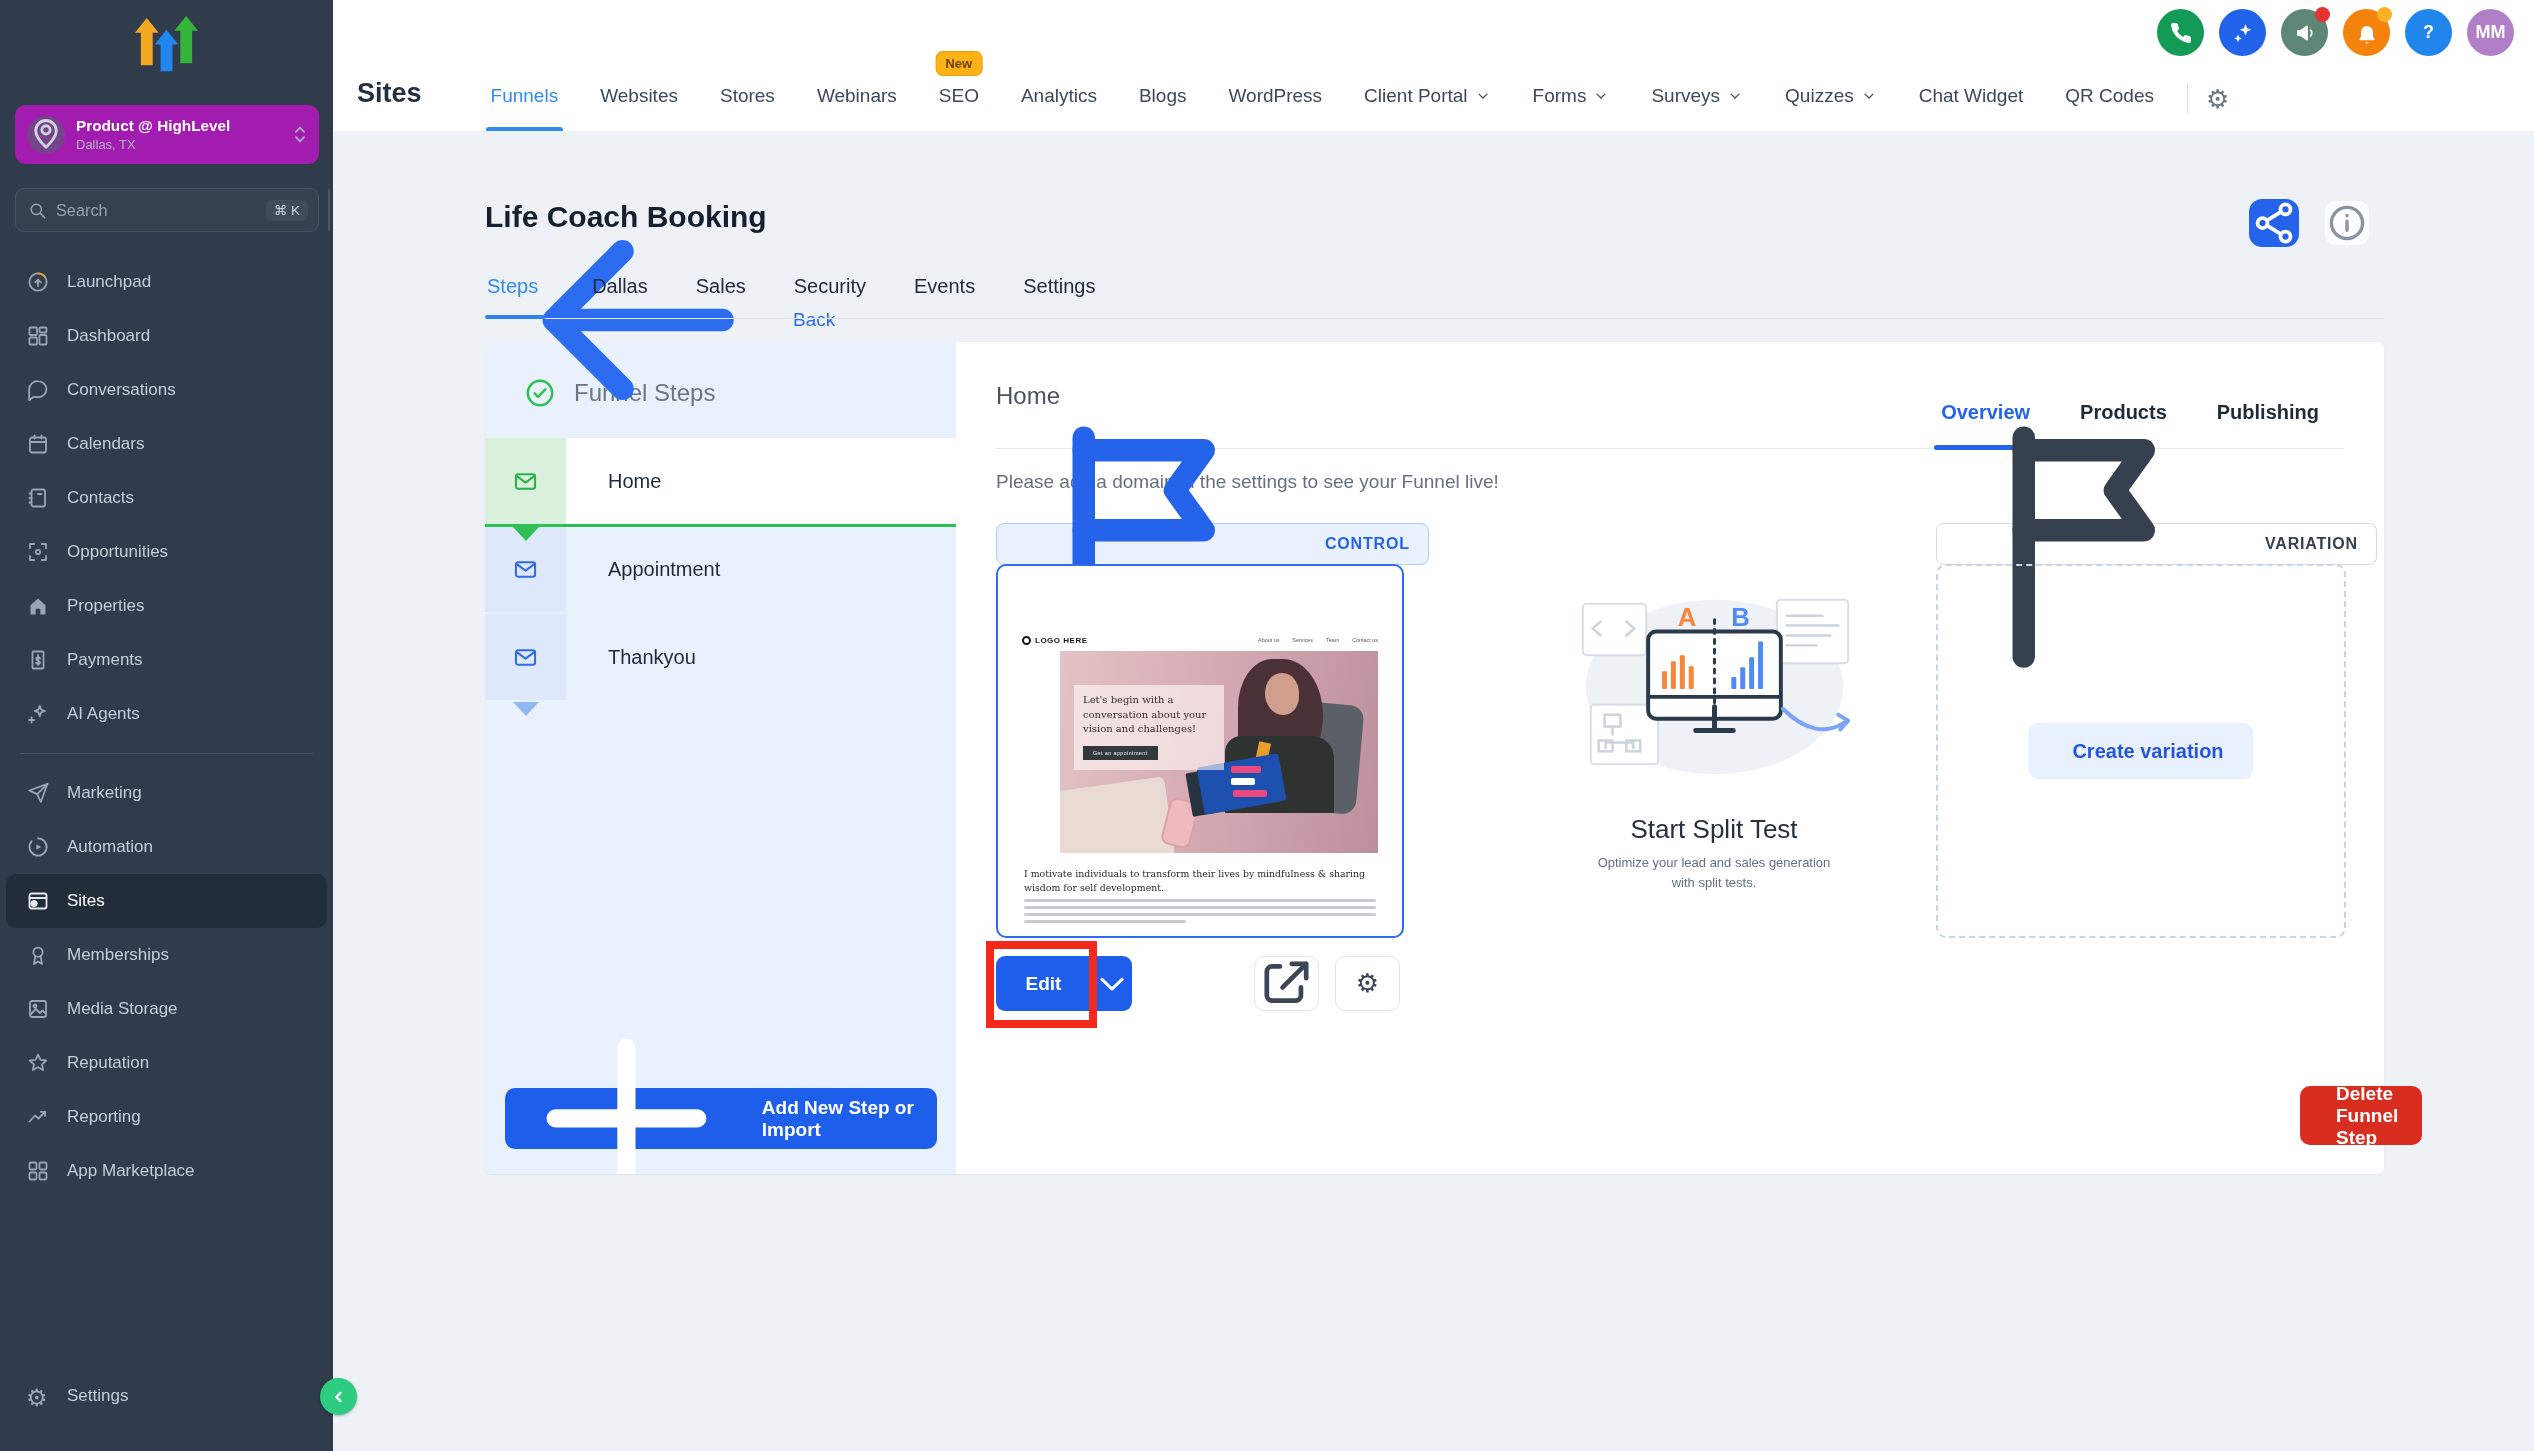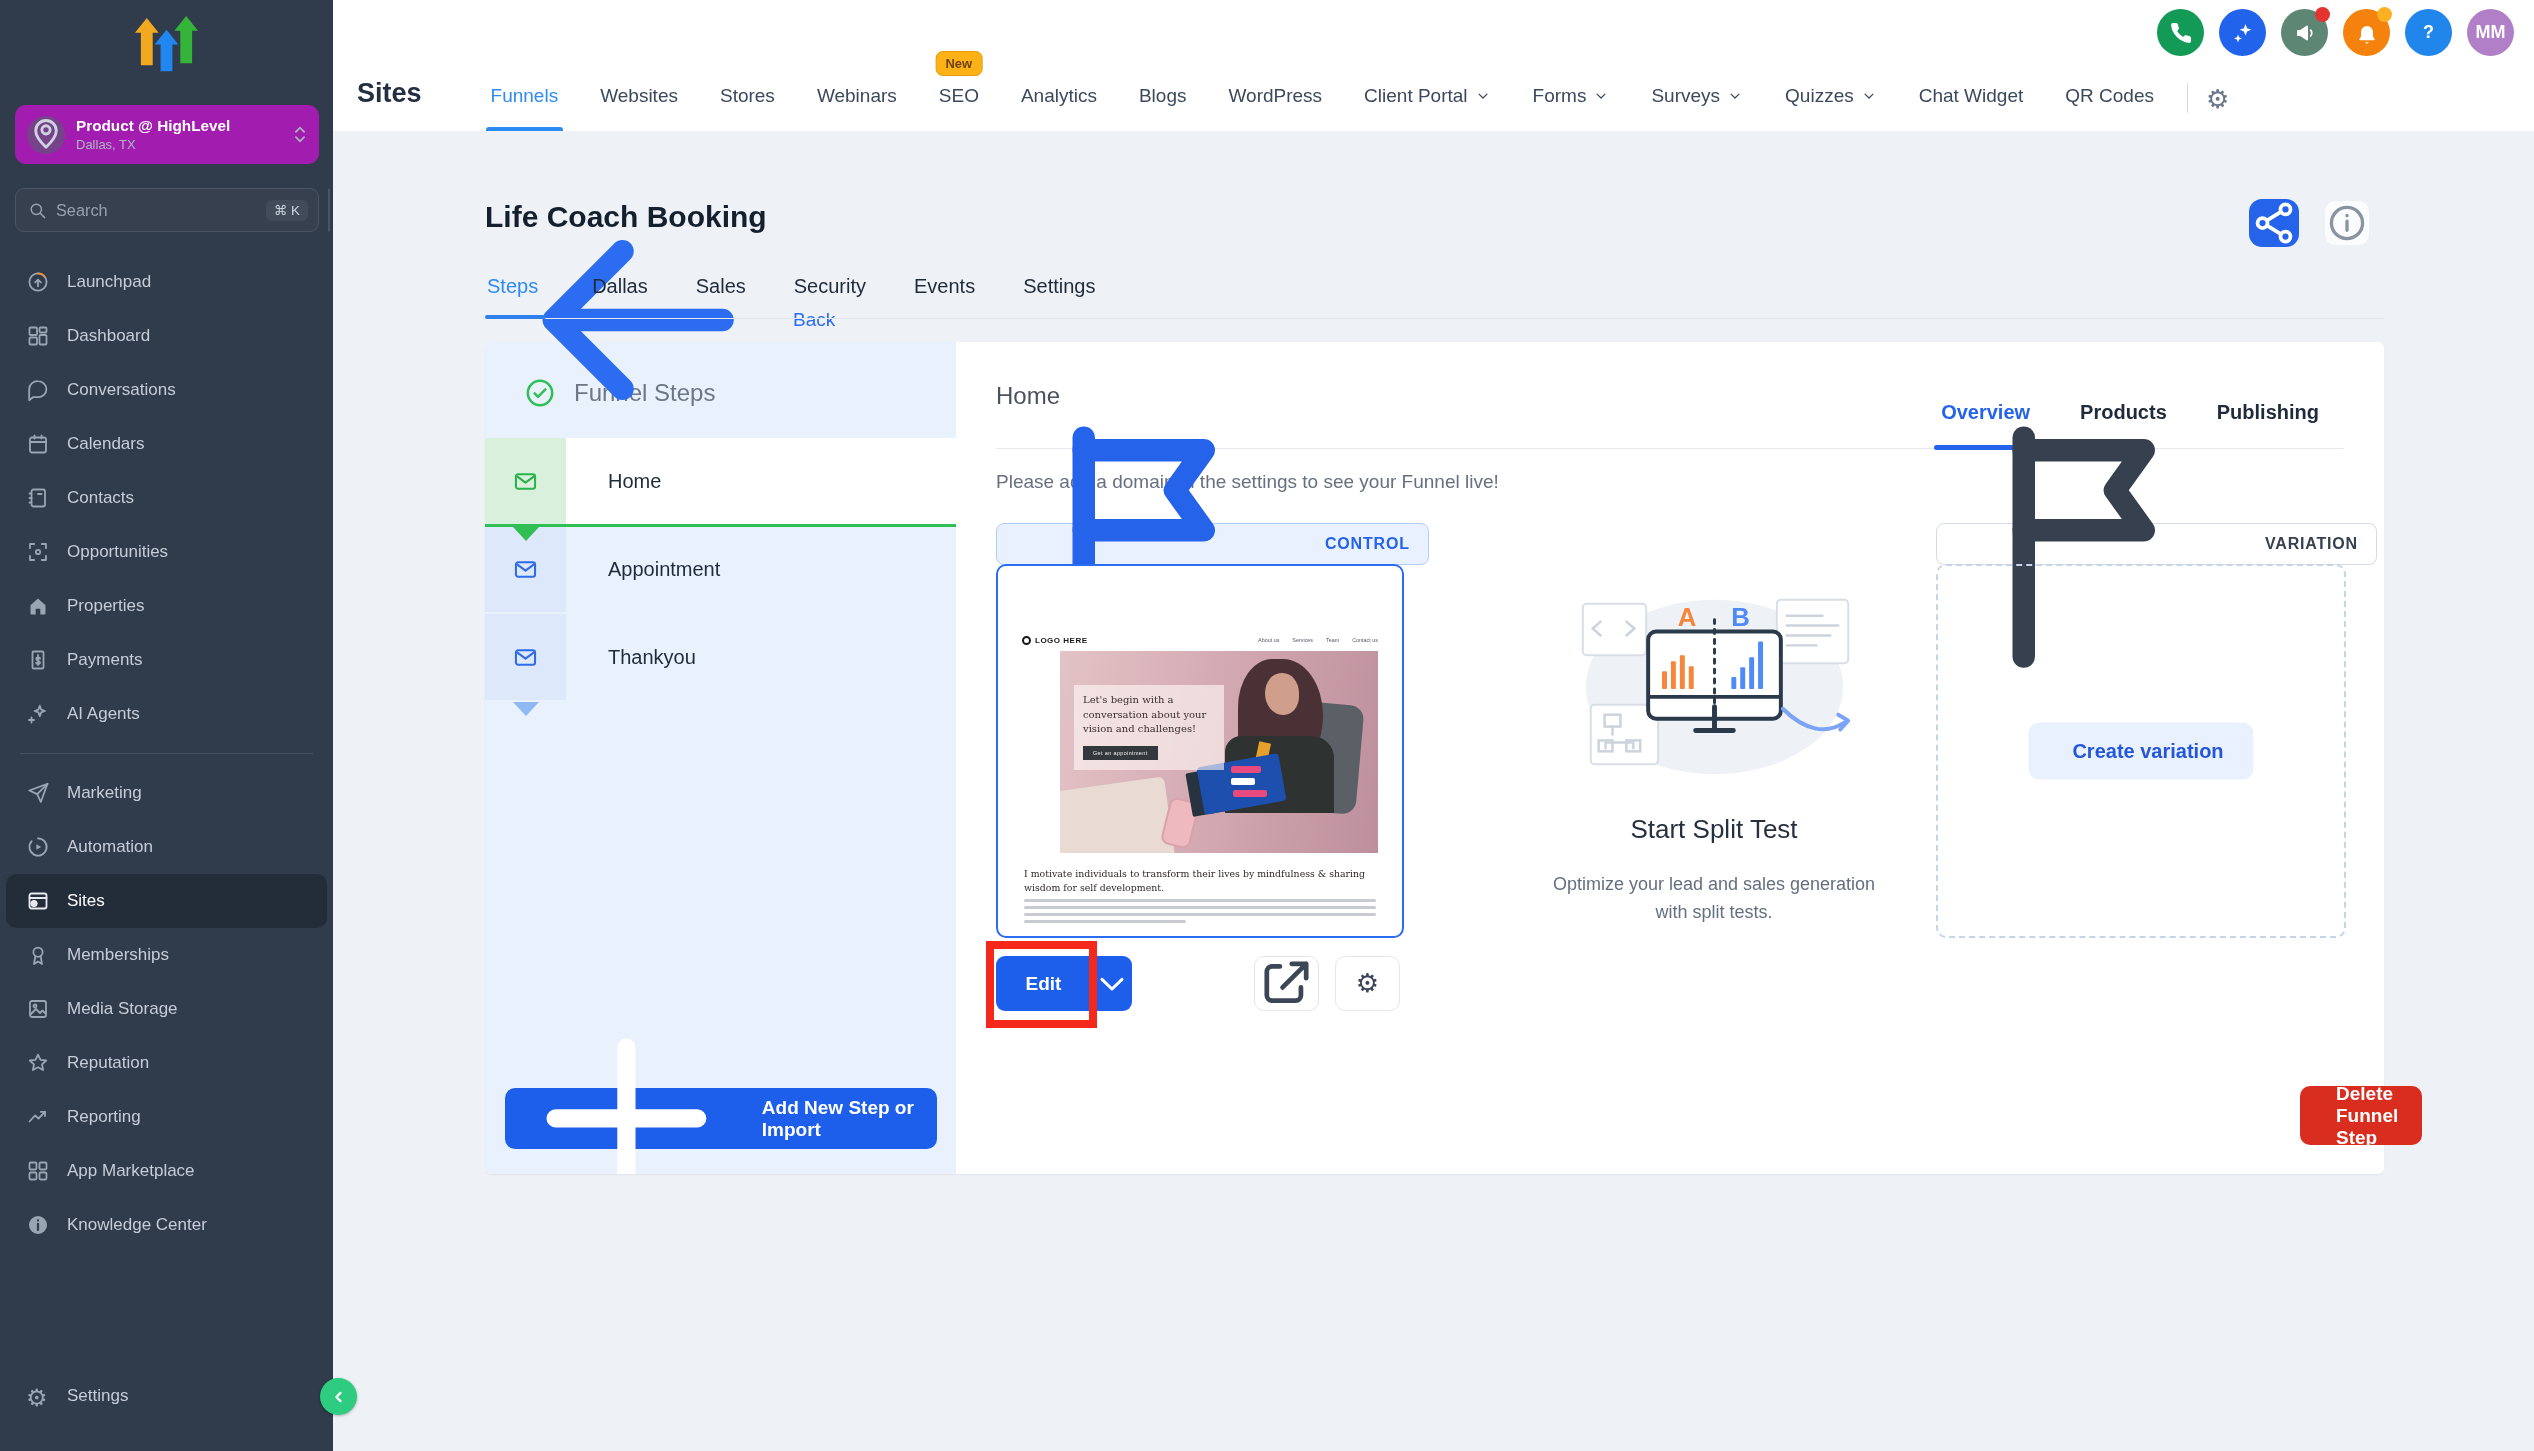--- a/index.html
+++ b/index.html
@@ -143,21 +143,21 @@
   .sq-btn { width:65px; height:55px; background:#fff; border:1px solid #e3e7ed; border-radius:10px; display:flex; align-items:center; justify-content:center; color:#3c4656; cursor:pointer; }
   .sq-btn svg { width:24px; height:24px; }
   .sq-btn .gear-glyph { font-size:26px; color:#3c4656; }
   .ext-btn { margin-left:122px; }
   .gear-btn { margin-left:16px; }
 
   
   .split-wrap { position:absolute; left:550px; top:238px; width:416px; text-align:center; }
   .split-illus { width:307px; height:208px; margin:0 auto; }
   .split-title { margin-top:22px; font-size:26px; color:#26303e; }
-  .split-sub { margin-top:26px; font-size:18px; color:#64707f; line-height:1.55; }
+  .split-sub { margin-top:8px; font-size:13px; color:#64707f; line-height:1.55; }
 
   
   .variation-box { position:absolute; left:980px; top:222px; width:410px; height:374px; border:2px dashed #c6d4e8; border-radius:10px; }
   .create-var-btn { position:absolute; left:50%; top:50%; transform:translate(-50%,-50%); display:flex; align-items:center; gap:14px; background:#e9f0fe; color:#2456d9; font-size:20px; font-weight:700; padding:17px 30px; border-radius:11px; cursor:pointer; white-space:nowrap; }
   .create-var-btn svg { width:20px; height:20px; }
 
   
   .danger-btn { position:absolute; left:1344px; top:744px; height:59px; display:flex; align-items:center; gap:12px; background:#d92d20; color:#fff; font-size:19px; font-weight:600; padding:0 24px; border-radius:10px; cursor:pointer; }
   .danger-btn svg { width:22px; height:22px; }
 </style>
@@ -366,29 +366,20 @@
       <div class="nav-item">
         <span class="nav-ico">
           <svg viewBox="0 0 24 24" fill="none" stroke="currentColor" stroke-width="1.8" stroke-linecap="round" stroke-linejoin="round" style="width:100%;height:100%">
             <rect x="3.5" y="3.5" width="7" height="7" rx="1.2"></rect>
             <rect x="13.5" y="3.5" width="7" height="7" rx="1.2"></rect>
             <rect x="3.5" y="13.5" width="7" height="7" rx="1.2"></rect>
             <rect x="13.5" y="13.5" width="7" height="7" rx="1.2"></rect>
           </svg>
         </span>
         <span>App Marketplace</span>
-      </div>
-      <div class="nav-item">
-        <span class="nav-ico">
-          <svg viewBox="0 0 24 24" style="width:100%;height:100%">
-            <circle cx="12" cy="12" r="9" fill="currentColor"></circle>
-            <path d="M12 10.8V17M12 7.4v.2" stroke="#303b4b" stroke-width="2.2" stroke-linecap="round"></path>
-          </svg>
-        </span>
-        <span>Knowledge Center</span>
       </div>
     </div>
 
   <div class="settings-row">
     <div class="nav-item">
       <span class="nav-ico">
           <span class="gear-glyph" style="font-size:24px">⚙</span>
         </span>
       <span>Settings</span>
     </div>

